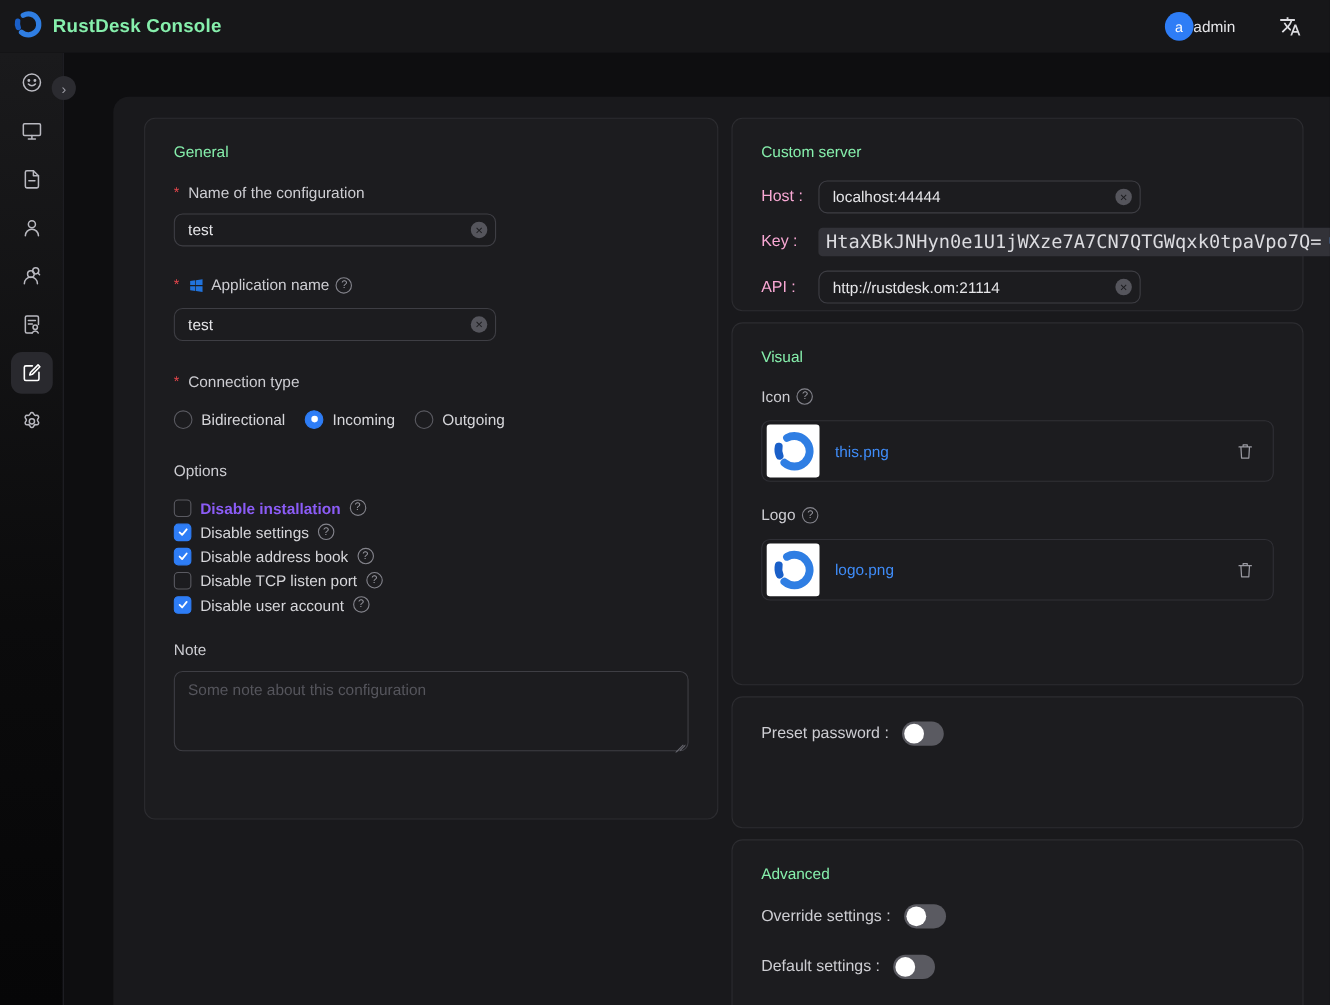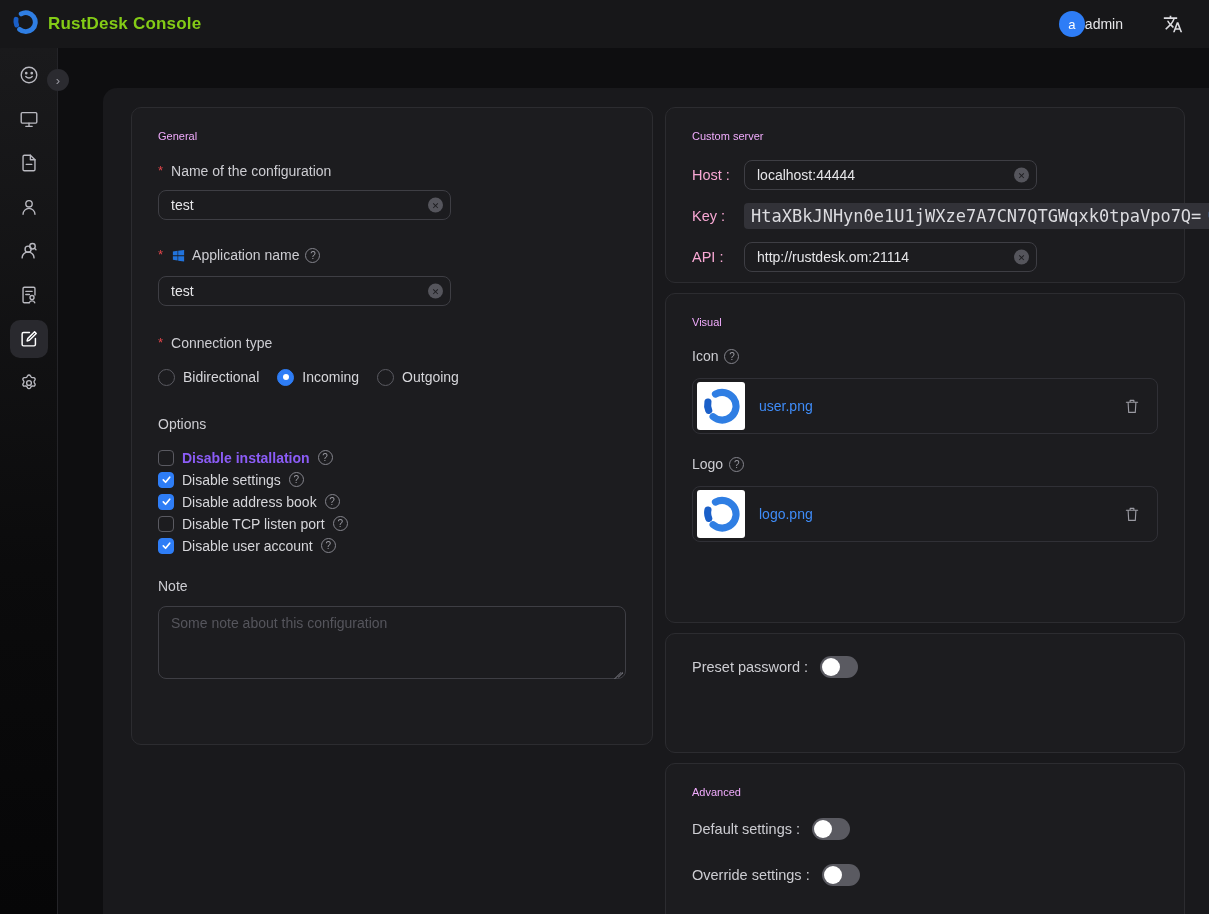--- a/index.html
+++ b/index.html
@@ -4,21 +4,21 @@
 <title>RustDesk Console</title>
 <style>
   * { box-sizing: border-box; margin: 0; padding: 0; }
   html,body { width:1209px; height:914px; overflow:hidden; background:#0a0a0b;
     font-family:"Liberation Sans", sans-serif; color:#e6e6e9; }
 
   
   .topbar { position:absolute; left:0; top:0; width:1209px; height:48px;
     background:#171719; display:flex; align-items:center; padding:0 26px 0 12px; z-index:5; }
   .brand { display:flex; align-items:center; gap:10px; }
-  .brand-title { font-size:17px; font-weight:700; color:#84cc16; letter-spacing:.2px; }
+  .brand-title { font-size:17px; font-weight:700; color:#86efac; letter-spacing:.2px; }
   .topbar-right { margin-left:auto; display:flex; align-items:center; }
   .avatar { width:26px; height:26px; border-radius:50%; background:#2e7df6; color:#fff;
     font-size:13px; display:flex; align-items:center; justify-content:center; }
   .username { font-size:14px; color:#e6e6e9; }
   .translate { margin-left:40px; display:flex; }
 
   
   .sidebar { position:absolute; left:0; top:48px; bottom:0; width:58px;
     background:linear-gradient(180deg,#1a1a1c 0%, #0b0b0c 60%, #060607 100%);
     border-right:1px solid #242428; z-index:4; padding-top:5px; }
@@ -30,21 +30,21 @@
   .expand-btn { position:absolute; left:47px; top:69px; width:22px; height:22px; border-radius:50%;
     background:#2b2b30; color:#9a9aa2; display:flex; align-items:center; justify-content:center;
     font-size:13px; z-index:6; cursor:pointer; }
 
   
   .main { position:absolute; left:58px; top:48px; right:0; bottom:0; background:#0e0e10; }
   .content { position:absolute; left:45px; top:40px; right:0; bottom:0; background:#19191c;
     border-top-left-radius:14px; overflow:hidden; padding:19px 24px 0 28px;
     display:flex; gap:12px; align-items:flex-start; }
   .card { background:#1c1c1f; border:1px solid #2c2c30; border-radius:10px; padding:22px 26px; }
-  .card h2 { font-size:11px; font-weight:500; color:#f0abfc; margin-bottom:20px; }
+  .card h2 { font-size:14px; font-weight:500; color:#86efac; margin-bottom:20px; }
   .col-left { width:522px; height:638px; }
   .col-right { width:520px; display:flex; flex-direction:column; gap:10px; }
 
   .field-label { font-size:14px; color:#cdcdd2; display:flex; align-items:center; gap:6px; }
   .req { color:#e0454a; font-size:13px; margin-right:2px; align-self:flex-start; line-height:1.4; }
 
   .text-input { position:relative; width:293px; }
   .text-input input { width:100%; height:30px; background:transparent; border:1px solid #3e3e44;
     border-radius:8px; color:#e6e6e9; font-size:14px; padding:0 30px 0 12px; outline:none;
     font-family:"Liberation Sans", sans-serif; }
@@ -358,21 +358,21 @@
           <span>Icon</span>
           <span class="qmark">?</span>
         </div>
         <div class="file-row">
           <span class="thumb">
             <svg width="38" height="38" viewBox="0 0 48 48" fill="none" stroke-linecap="round">
               <path d="M17 9 A17.5 17.5 0 1 1 14 37.5" stroke="#2f7ee3" stroke-width="9"></path>
               <path d="M8.5 29.5 A17.5 17.5 0 0 1 7.5 19" stroke="#1a5fc8" stroke-width="9"></path>
             </svg>
           </span>
-          <span class="file-name">user.png</span>
+          <span class="file-name">this.png</span>
           <span class="trash">
             <svg width="18" height="18" viewBox="0 0 24 24" fill="none" stroke="#9a9aa2" stroke-width="1.5" stroke-linecap="round" stroke-linejoin="round">
               <path d="M4.5 7h15M9.5 7V4.5h5V7M6.8 7l.8 13.5h8.8L17.2 7"></path>
             </svg>
           </span>
         </div>
         <div class="field-label">
           <span>Logo</span>
           <span class="qmark">?</span>
         </div>
@@ -395,24 +395,24 @@
       <div class="card" style="height:120px;">
         <div class="toggle-row">
           <span>Preset password :</span>
           <span class="toggle"></span>
         </div>
       </div>
 
       <div class="card" style="height:240px;">
         <h2>Advanced</h2>
         <div class="toggle-row">
+          <span>Override settings :</span>
+          <span class="toggle"></span>
+        </div>
+        <div class="toggle-row">
           <span>Default settings :</span>
           <span class="toggle"></span>
         </div>
-        <div class="toggle-row">
-          <span>Override settings :</span>
-          <span class="toggle"></span>
-        </div>
       </div>
 
     </div>
   </div>
 </div>
 
 </body></html>

